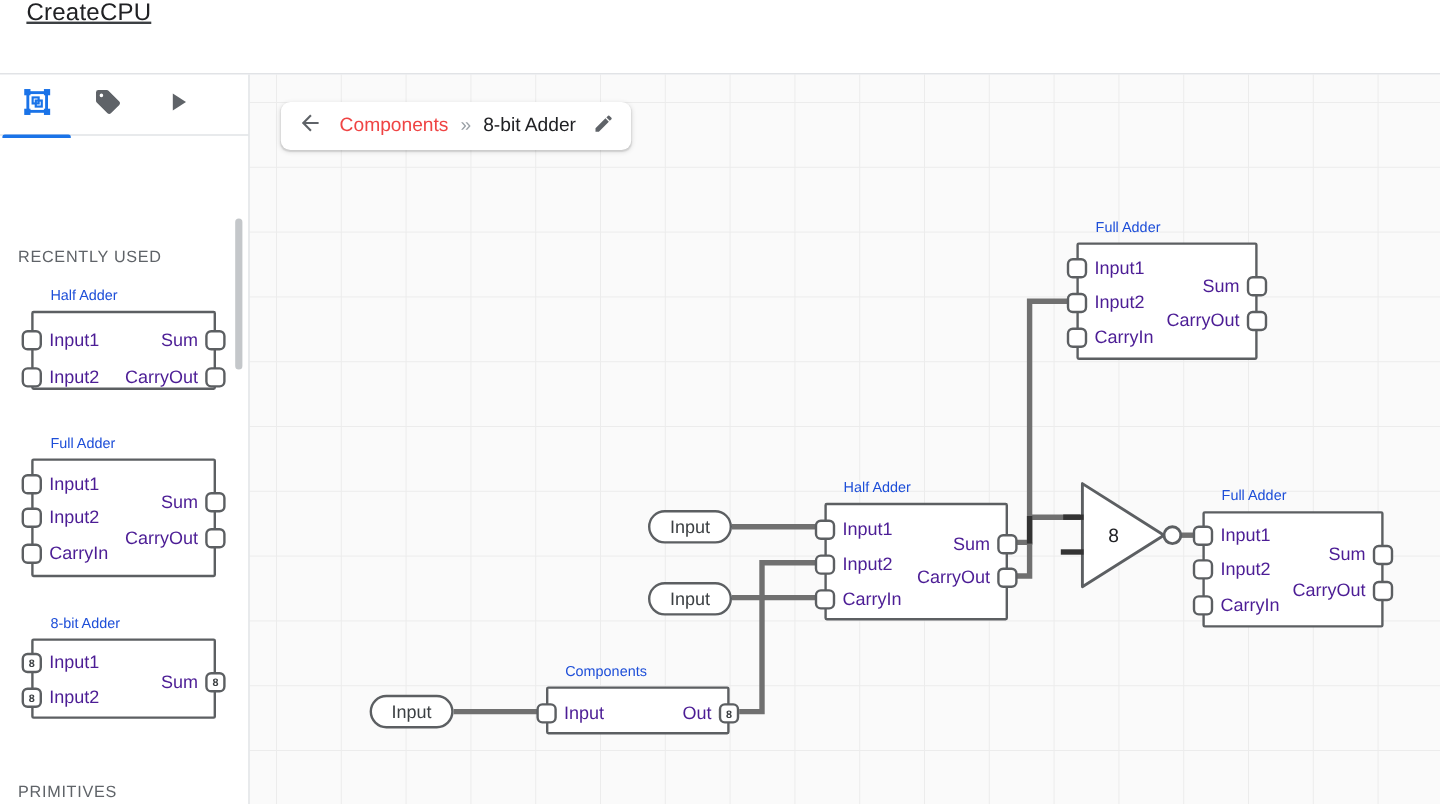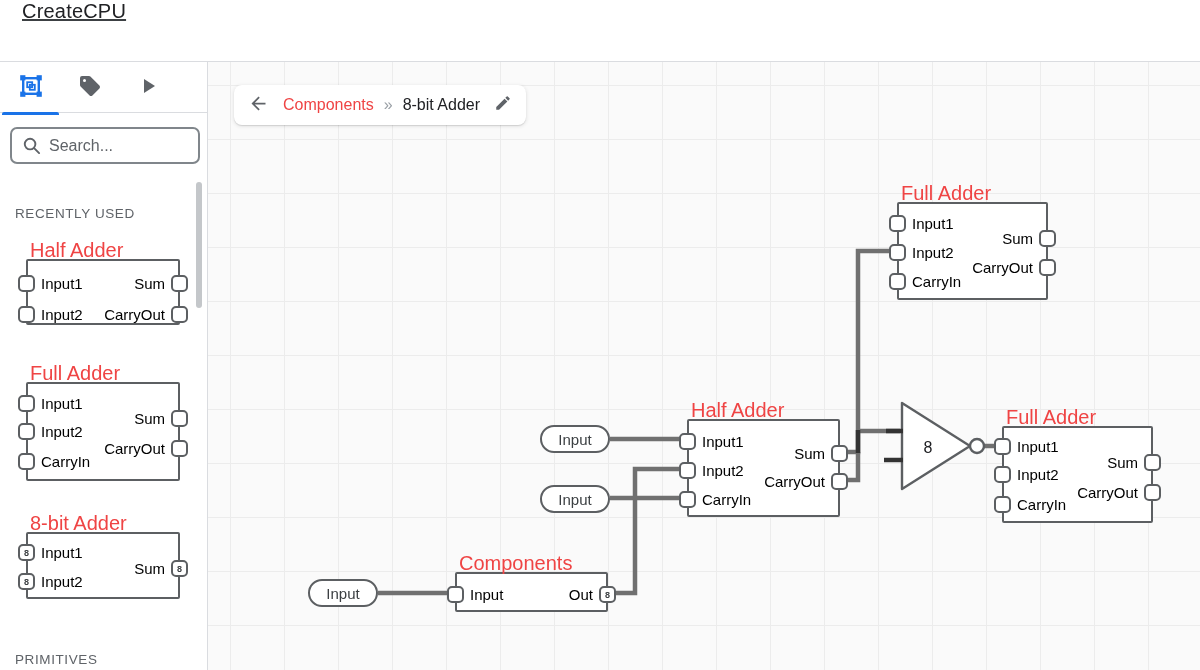--- a/index.html
+++ b/index.html
@@ -36,25 +36,25 @@
   .breadcrumb { position:absolute; left:26px; top:23px; height:40px; background:#fff; border-radius:8px;
                 box-shadow:0 1px 1px rgba(0,0,0,.10), 0 1px 4px rgba(0,0,0,.12);
                 display:flex; align-items:center; padding:0 14px; z-index:10; font-size:16px; }
   .crumb-sep { color:#9aa0a6; margin:0 10px; }
   .crumb-parent { color:#ef4444; }
   .crumb-current { color:#202124; font-weight:500; }
   .crumb-btn { display:flex; align-items:center; cursor:pointer; }
 
   
   .comp { position:absolute; border:2.5px solid #5c5f62; border-radius:2px; background:#fff; z-index:2; }
-  .comp-title { position:absolute; left:2px; top:-22px; font-size:20px; color:#ef4444; white-space:nowrap; }
+  .comp-title { position:absolute; left:14px; top:-22px; font-size:12px; color:#1d4ed8; white-space:nowrap; }
   .pin { position:absolute; width:17px; height:17px; background:#fff; border:2.5px solid #5c5f62;
          border-radius:5px; z-index:4; display:flex; align-items:center; justify-content:center;
          font-size:9px; font-weight:700; color:#3c4043; }
-  .pin-label { position:absolute; font-size:15px; color:#000000; line-height:20px; white-space:nowrap; z-index:3; }
+  .pin-label { position:absolute; font-size:15px; color:#4c1d95; line-height:20px; white-space:nowrap; z-index:3; }
   .pin-label.right { text-align:right; }
 
   .io-pill { position:absolute; width:70px; height:28px; border:2.5px solid #5c5f62; border-radius:15px;
              background:#fff; display:flex; align-items:center; justify-content:center;
              font-size:15px; color:#3c4043; z-index:2; }
 </style>
 </head>
 <body>
 
 <div class="header">
@@ -86,29 +86,20 @@
     </div>
     <div class="tab" style="left:119px">
       <span>
         <svg width="24" height="24" viewBox="0 0 24 24">
             <path d="M8 5v14l11-7z" fill="#5f6368"></path>
           </svg>
       </span>
     </div>
   </div>
 
-  <div class="searchbox">
-    <span class="search-ic">
-      <svg width="19" height="19" viewBox="0 0 20 20">
-        <circle cx="8.5" cy="8.5" r="5.6" fill="none" stroke="#5f6368" stroke-width="2"></circle>
-        <line x1="13" y1="13" x2="18" y2="18" stroke="#5f6368" stroke-width="2" stroke-linecap="round"></line>
-      </svg>
-    </span>
-    <input type="text" placeholder="Search..." style="">
-  </div>
 
   <div id="sidebar-content">
       <div class="section-label" style="top: 144px;">RECENTLY USED</div>
       <div class="comp" style="left: 26px; top: 197px; width: 154px; height: 66px;">
         <div class="comp-title">Half Adder</div>
         <div class="pin" style="left: -10px; top: 14px;"></div>
         <div class="pin-label" style="left: 13px; top: 13px;">Input1</div>
         <div class="pin" style="left: -10px; top: 45px;"></div>
         <div class="pin-label" style="left: 13px; top: 44px;">Input2</div>
         <div class="pin" style="right: -10px; top: 14px;"></div>

